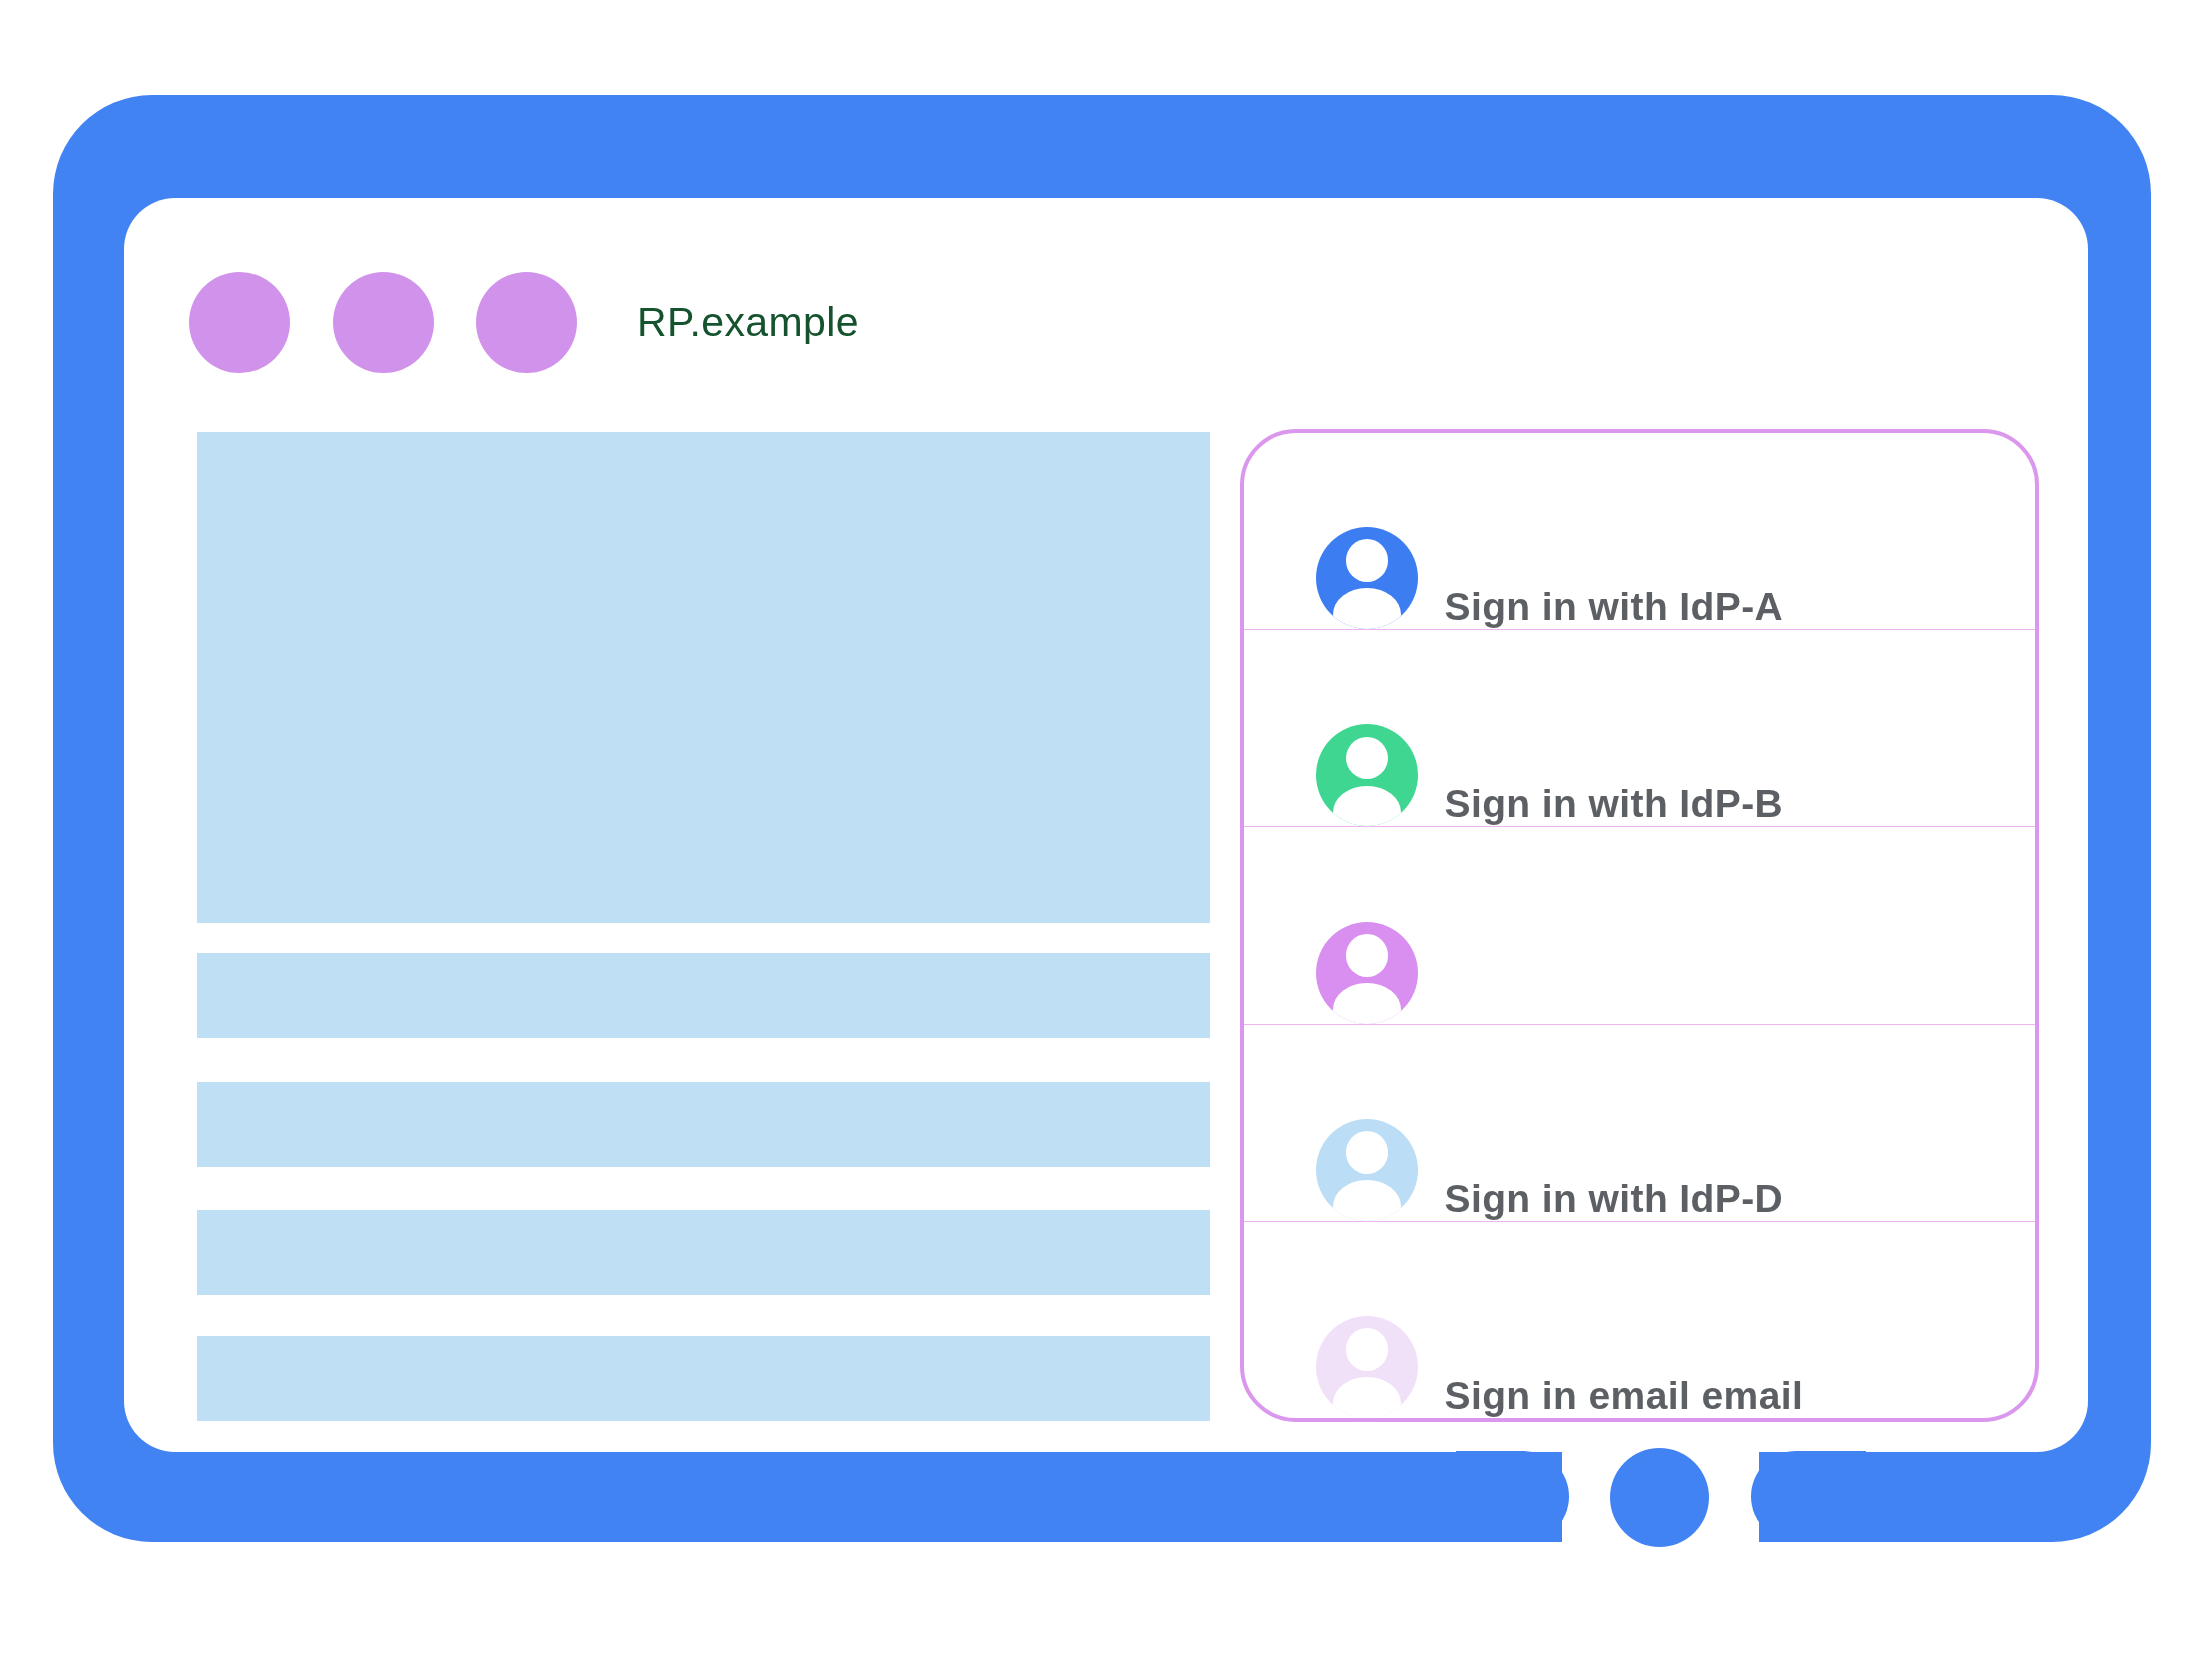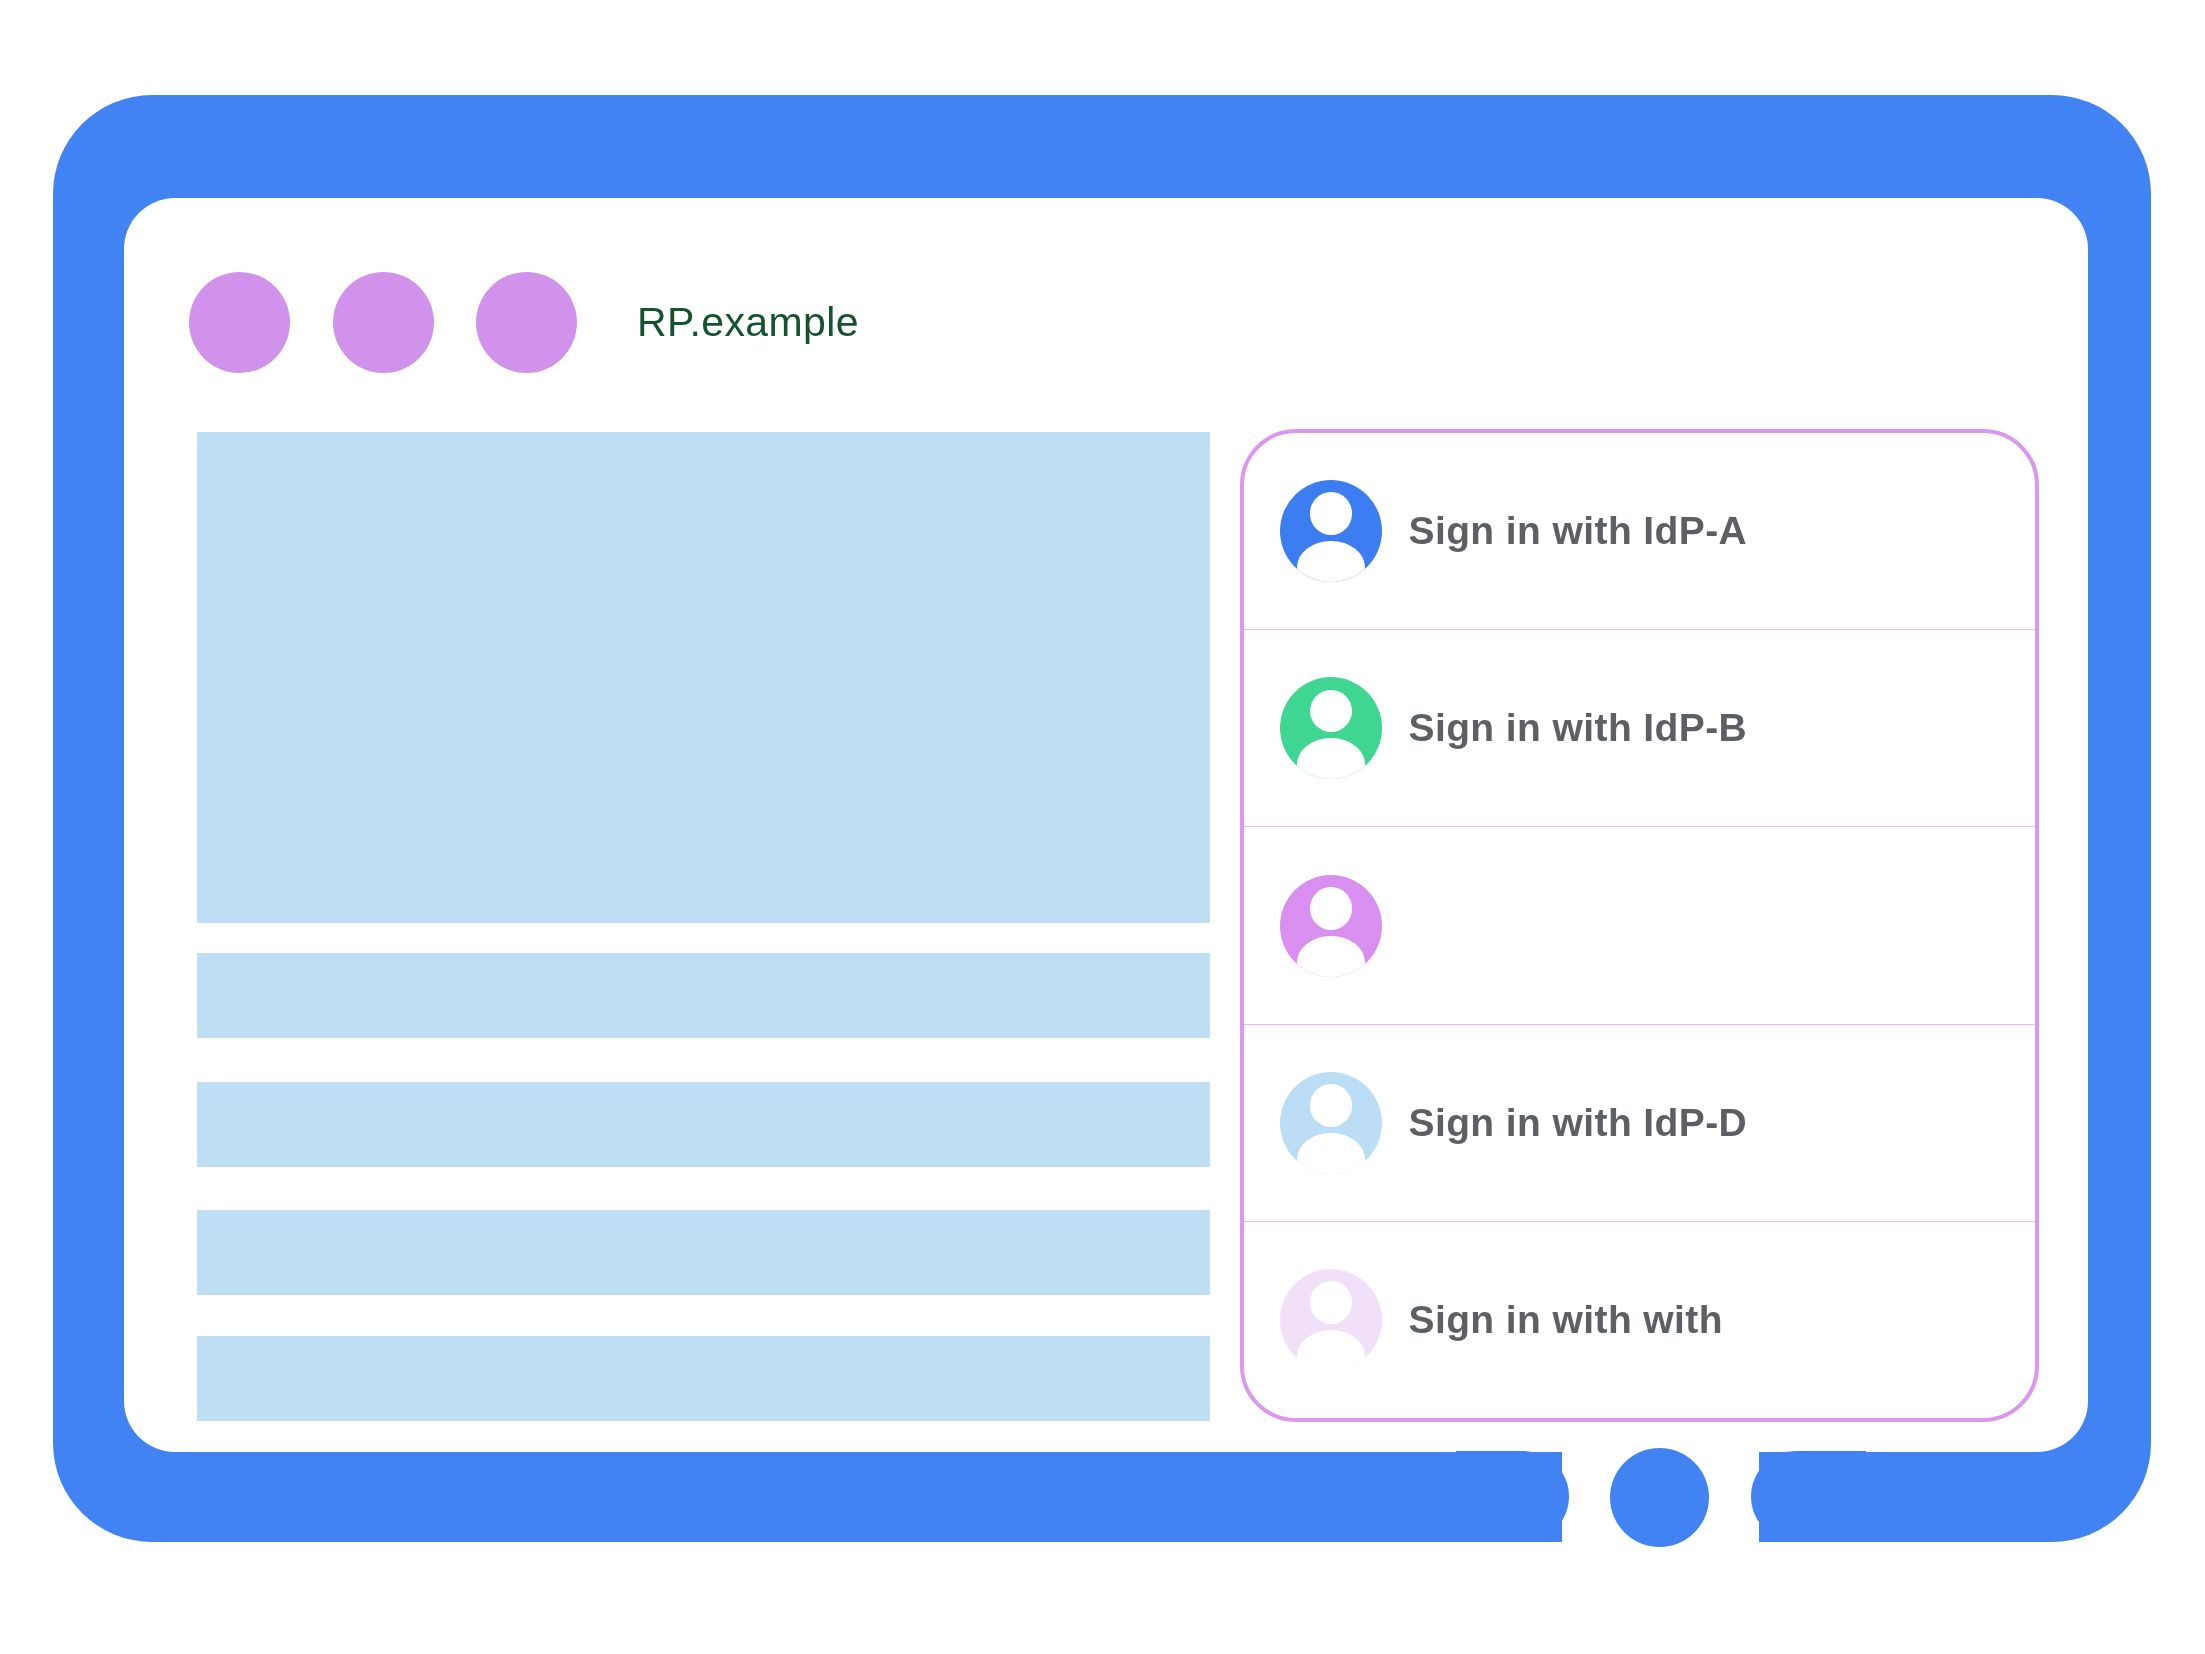--- a/index.html
+++ b/index.html
@@ -70,22 +70,22 @@
     background: #ffffff;
     border: 4.4px solid var(--panel-border);
     border-radius: 56px;
     display: flex;
     flex-direction: column;
     overflow: hidden;
   }
   .signin-row {
     flex: 1;
     display: flex;
-    align-items: center;
-    padding-left: 36px;
+    align-items: flex-end;
+    padding-left: 72px;
     gap: 26.5px;
     background: transparent;
   }
   .signin-row:not(:last-child) {
     border-bottom: 1.8px solid var(--panel-divider);
   }
   .avatar {
     position: relative;
     width: 102px; height: 102px;
     border-radius: 50%;
@@ -193,21 +193,21 @@
     </span>
     <span class="signin-label">Sign in with IdP-D</span>
   </div>
 
 
   <div class="signin-row">
     <span class="avatar" style="background: rgb(240, 224, 248);">
       <span class="head"></span>
       <span class="torso"></span>
     </span>
-    <span class="signin-label">Sign in with with</span>
+    <span class="signin-label">Sign in email email</span>
   </div>
 
 </div>
 
   <div class="bar-gap"></div>
   <div class="bar-cap-left"></div>
   <div class="bar-cap-right"></div>
   <div class="home-button"></div>
 
 </div>

